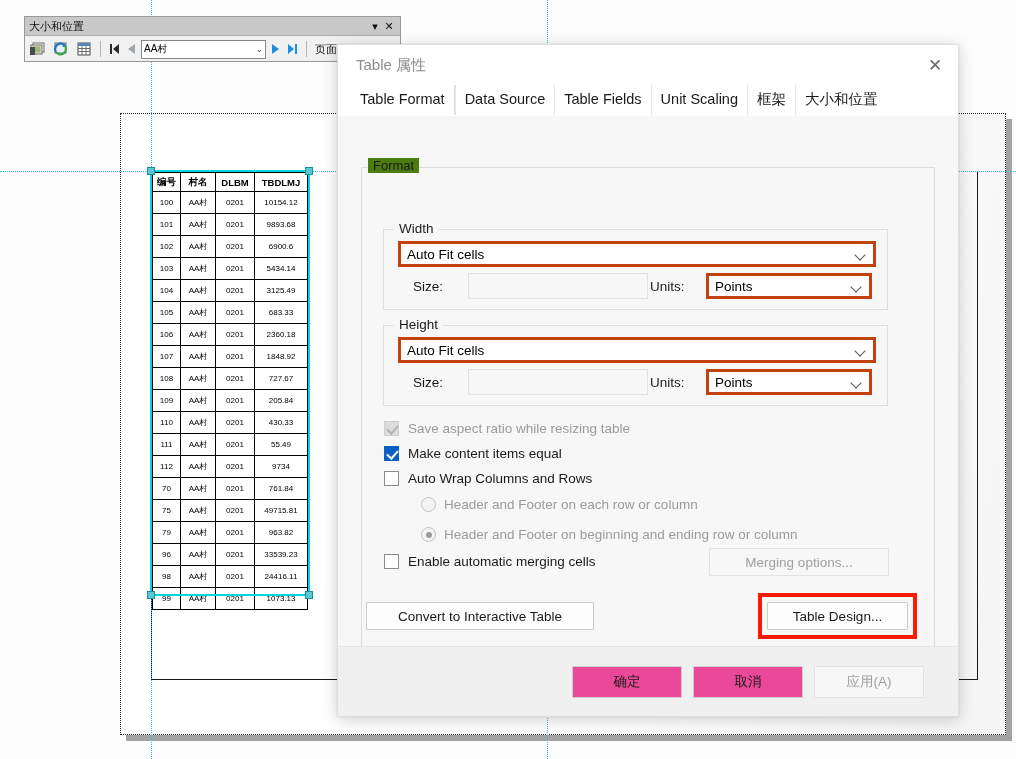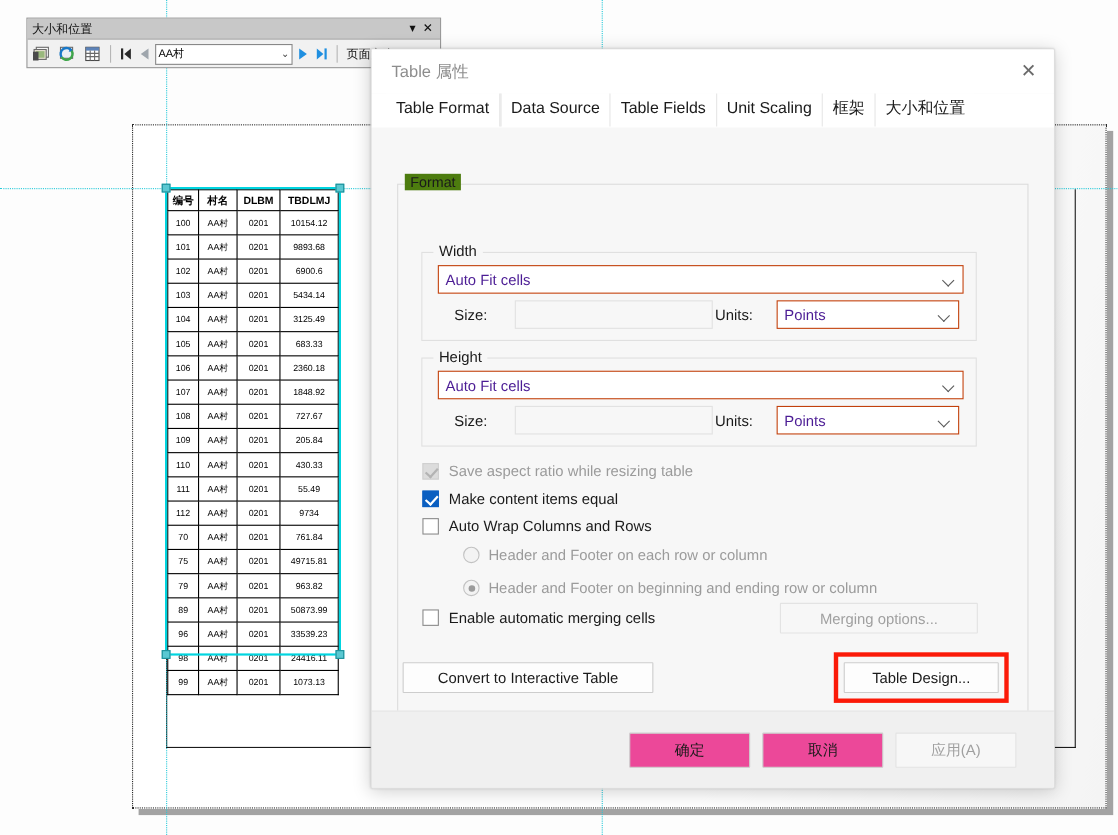--- a/index.html
+++ b/index.html
@@ -162,23 +162,23 @@
   .lbl { font-size: 13.5px; color: #1a1a1a; }
 
   .textbox {
     background: #fff; border: 1px solid #c0c0c0;
     height: 26px; font-size: 13.5px; color: #1a1a1a;
     display: flex; align-items: center; padding: 0 7px;
   }
   .textbox.empty { background: #f7f7f7; border: 1px solid #e2e2e2; }
 
   .combo {
-    background: #fff; border: 1px solid #c2410c; height: 26px;
+    background: #fff; border: 3px solid #c2410c; height: 26px;
     display: flex; align-items: center; padding: 0 6px;
-    font-size: 13.5px; color: #4c1d95; cursor: pointer;
+    font-size: 13.5px; color: #000000; cursor: pointer;
   }
   .combo .cv { flex: 1; }
   .combo .chev {
     width: 13px; height: 13px; position: relative; margin-left: 4px;
   }
   .combo .chev::before {
     content: ""; position: absolute; left: 2px; top: 3px;
     width: 7px; height: 7px;
     border-right: 1px solid #5a5a5a; border-bottom: 1px solid #5a5a5a;
     transform: rotate(45deg);
@@ -364,26 +364,20 @@
               <td class="c2">0201</td>
               <td class="c3">49715.81</td>
             </tr>
             <tr>
               <td class="c0">79</td>
               <td class="c1">AA村</td>
               <td class="c2">0201</td>
               <td class="c3">963.82</td>
             </tr>
             <tr>
-              <td class="c0">89</td>
-              <td class="c1">AA村</td>
-              <td class="c2">0201</td>
-              <td class="c3">50873.99</td>
-            </tr>
-            <tr>
               <td class="c0">96</td>
               <td class="c1">AA村</td>
               <td class="c2">0201</td>
               <td class="c3">33539.23</td>
             </tr>
             <tr>
               <td class="c0">98</td>
               <td class="c1">AA村</td>
               <td class="c2">0201</td>
               <td class="c3">24416.11</td>

